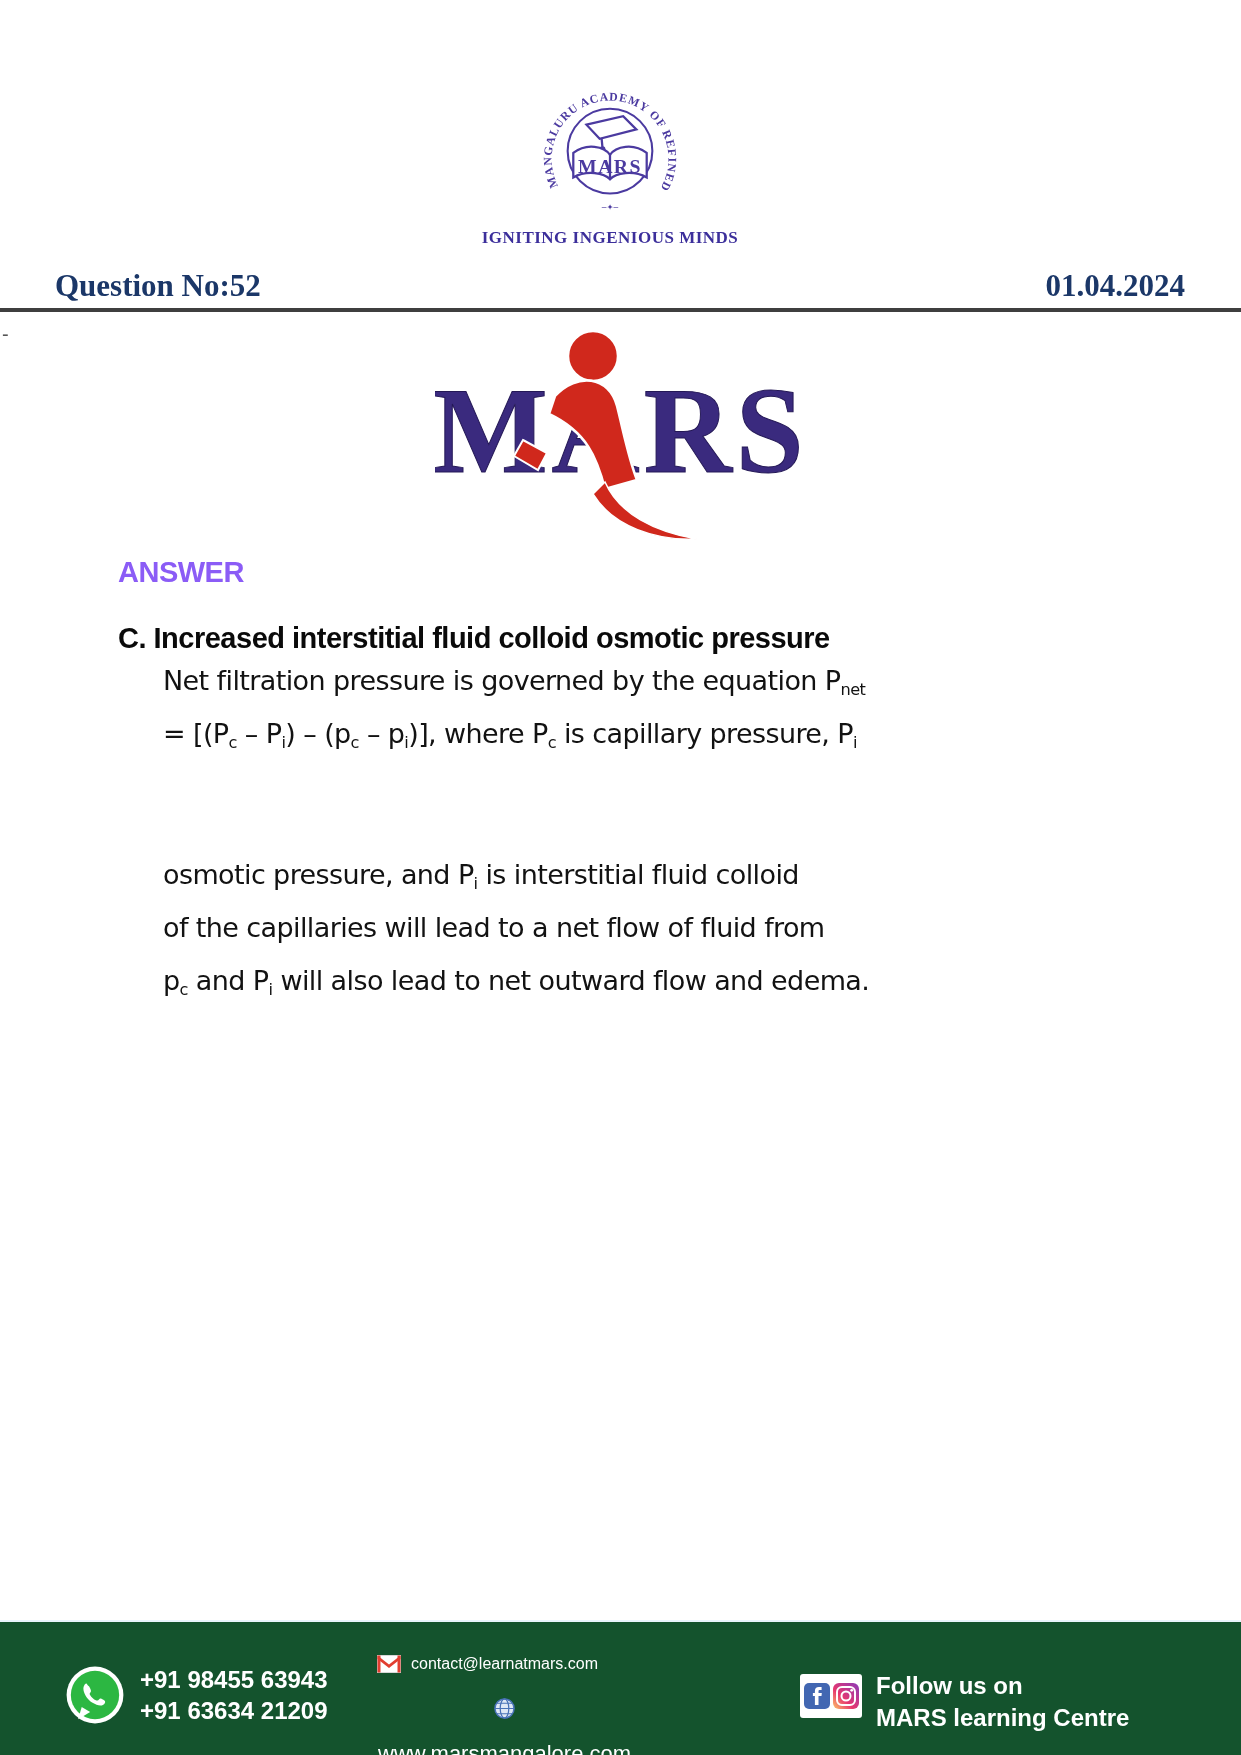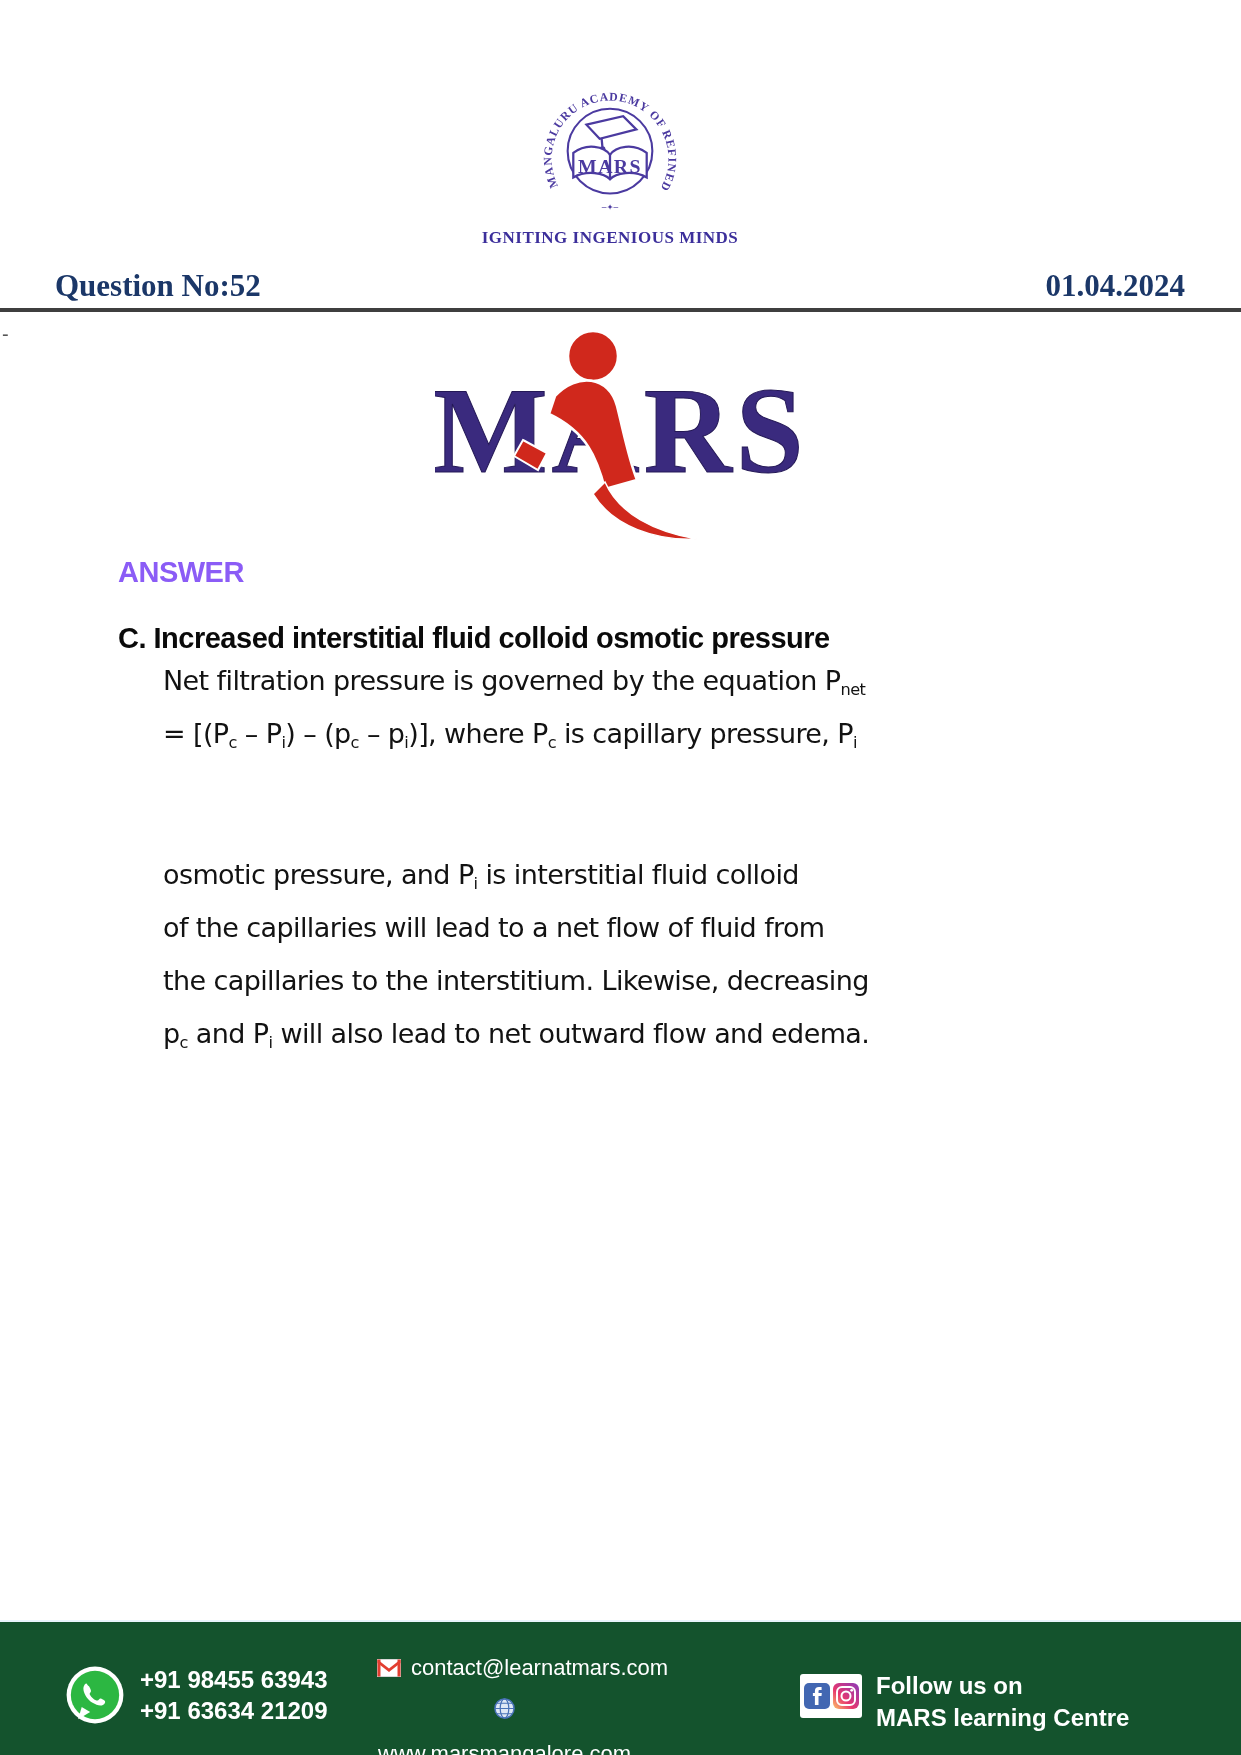--- a/index.html
+++ b/index.html
@@ -33,21 +33,21 @@
   .para sub{font-size:60%;vertical-align:-0.28em;line-height:0;}
   .para1{top:654px;}
   .para2{top:848px;}
 
   
   .footer{position:absolute;left:0;top:1620px;width:1241px;height:135px;background:#14532d;
           border-top:2px solid #e9f5fc;box-sizing:border-box;color:#ffffff;}
   .wa{position:absolute;left:66px;top:44px;width:58px;height:58px;}
   .phones{position:absolute;left:140px;top:42px;font-weight:bold;font-size:24px;line-height:31px;}
   .mailrow{position:absolute;left:377px;top:33px;display:flex;align-items:center;gap:10px;
-           font-size:22px;}
+           font-size:16px;}
   .webrow{position:absolute;left:378px;top:76px;display:flex;align-items:center;gap:22px;
           font-size:22px;flex-direction:column;}
   .social-chip{position:absolute;left:800px;top:52px;width:62px;height:44px;background:#fff;
                border-radius:3px;display:flex;align-items:center;justify-content:center;gap:3px;}
   .follow{position:absolute;left:876px;top:48px;font-weight:bold;font-size:24px;line-height:32px;}
 </style>
 </head>
 <body>
 
 <div class="page">
@@ -97,21 +97,20 @@
   <div class="answer-heading">ANSWER</div>
   <div class="answer-option">C. Increased interstitial fluid colloid osmotic pressure</div>
 
   <div class="para para1">
       <div class="tline">Net filtration pressure is governed by the equation P<sub>net</sub></div>
       <div class="tline">= [(P<sub>c</sub> – P<sub>i</sub>) – (p<sub>c</sub> – p<sub>i</sub>)], where P<sub>c</sub> is capillary pressure, P<sub>i</sub></div>
     </div>
   <div class="para para2">
       <div class="tline">osmotic pressure, and P<sub>i</sub> is interstitial fluid colloid</div>
       <div class="tline">of the capillaries will lead to a net flow of fluid from</div>
-      <div class="tline">the capillaries to the interstitium. Likewise, decreasing</div>
       <div class="tline">p<sub>c</sub> and P<sub>i</sub> will also lead to net outward flow and edema.</div>
     </div>
 
   <div class="footer">
 
     <svg class="wa" viewBox="0 0 48 48">
       <circle cx="24" cy="24" r="23.5" fill="#ffffff"></circle>
       <circle cx="24" cy="24" r="20" fill="#2cb742"></circle>
       <path d="M10,44 L13,34 L20,38 Z" fill="#ffffff"></path>
       <path d="M16.5,14.5 c-1.5,1 -2.5,3 -2,5.5 c0.8,3.8 3.5,8 7.5,10.5 c3,1.9 6.5,2.8 8.5,1.8

